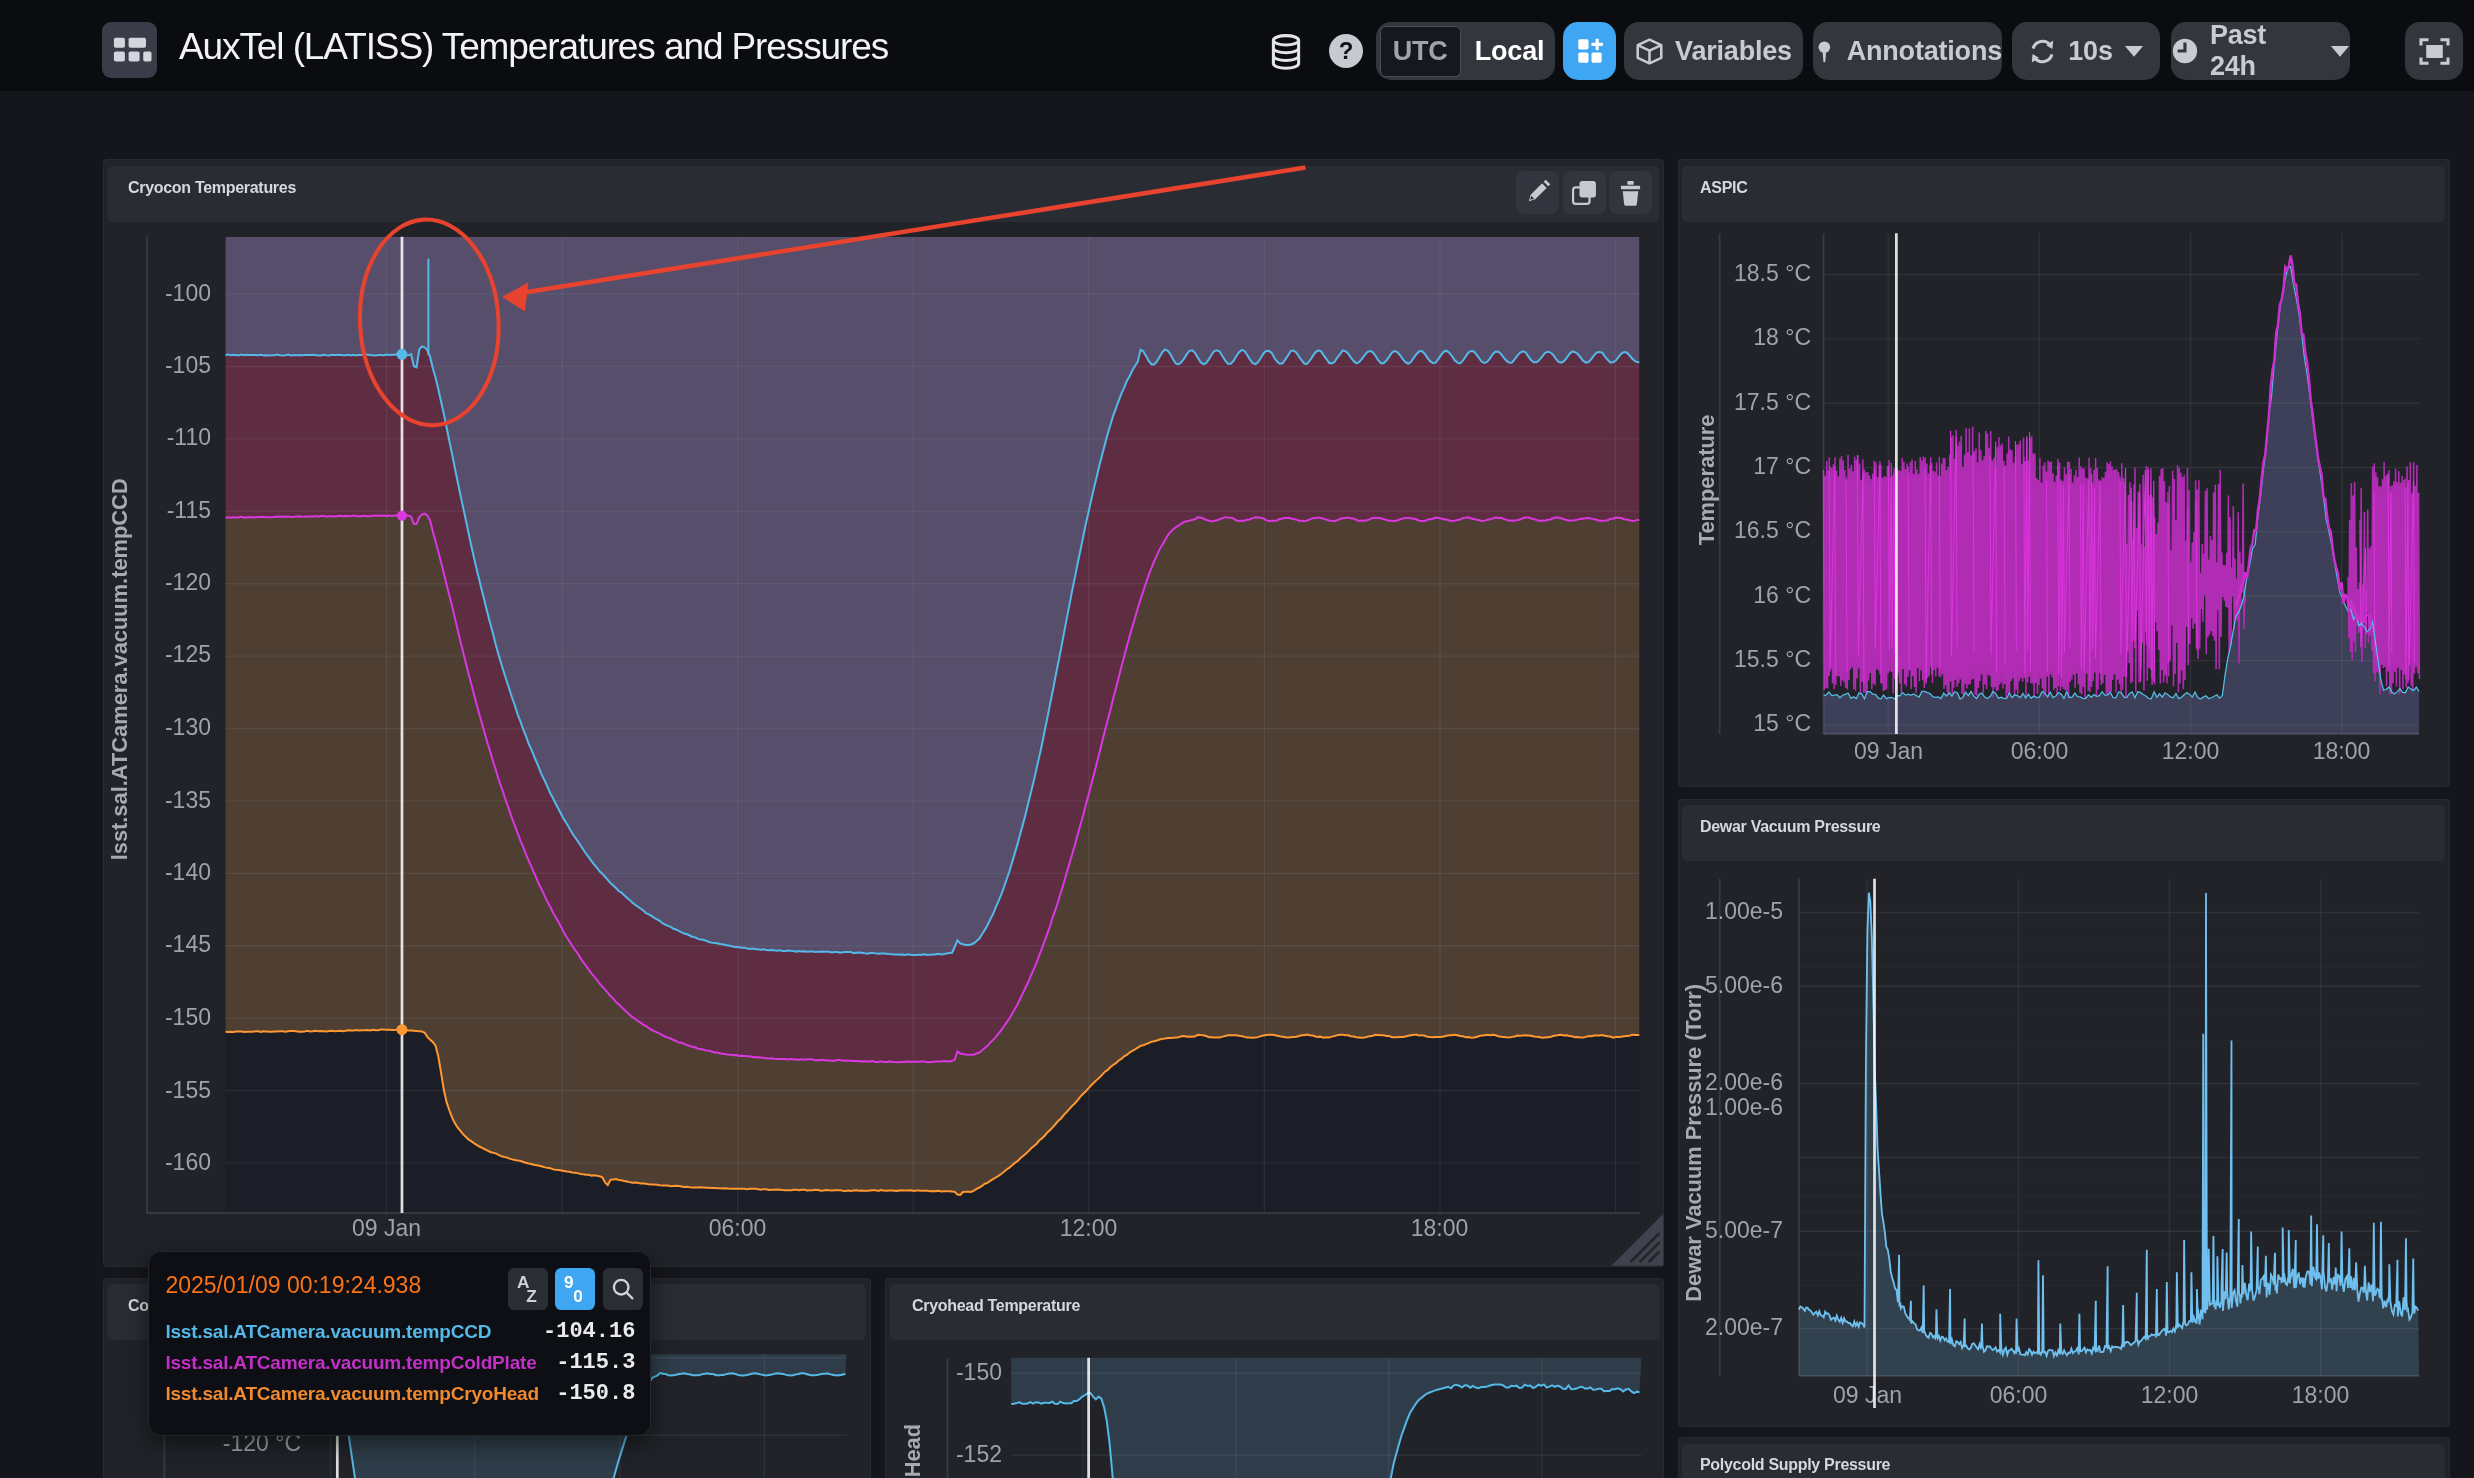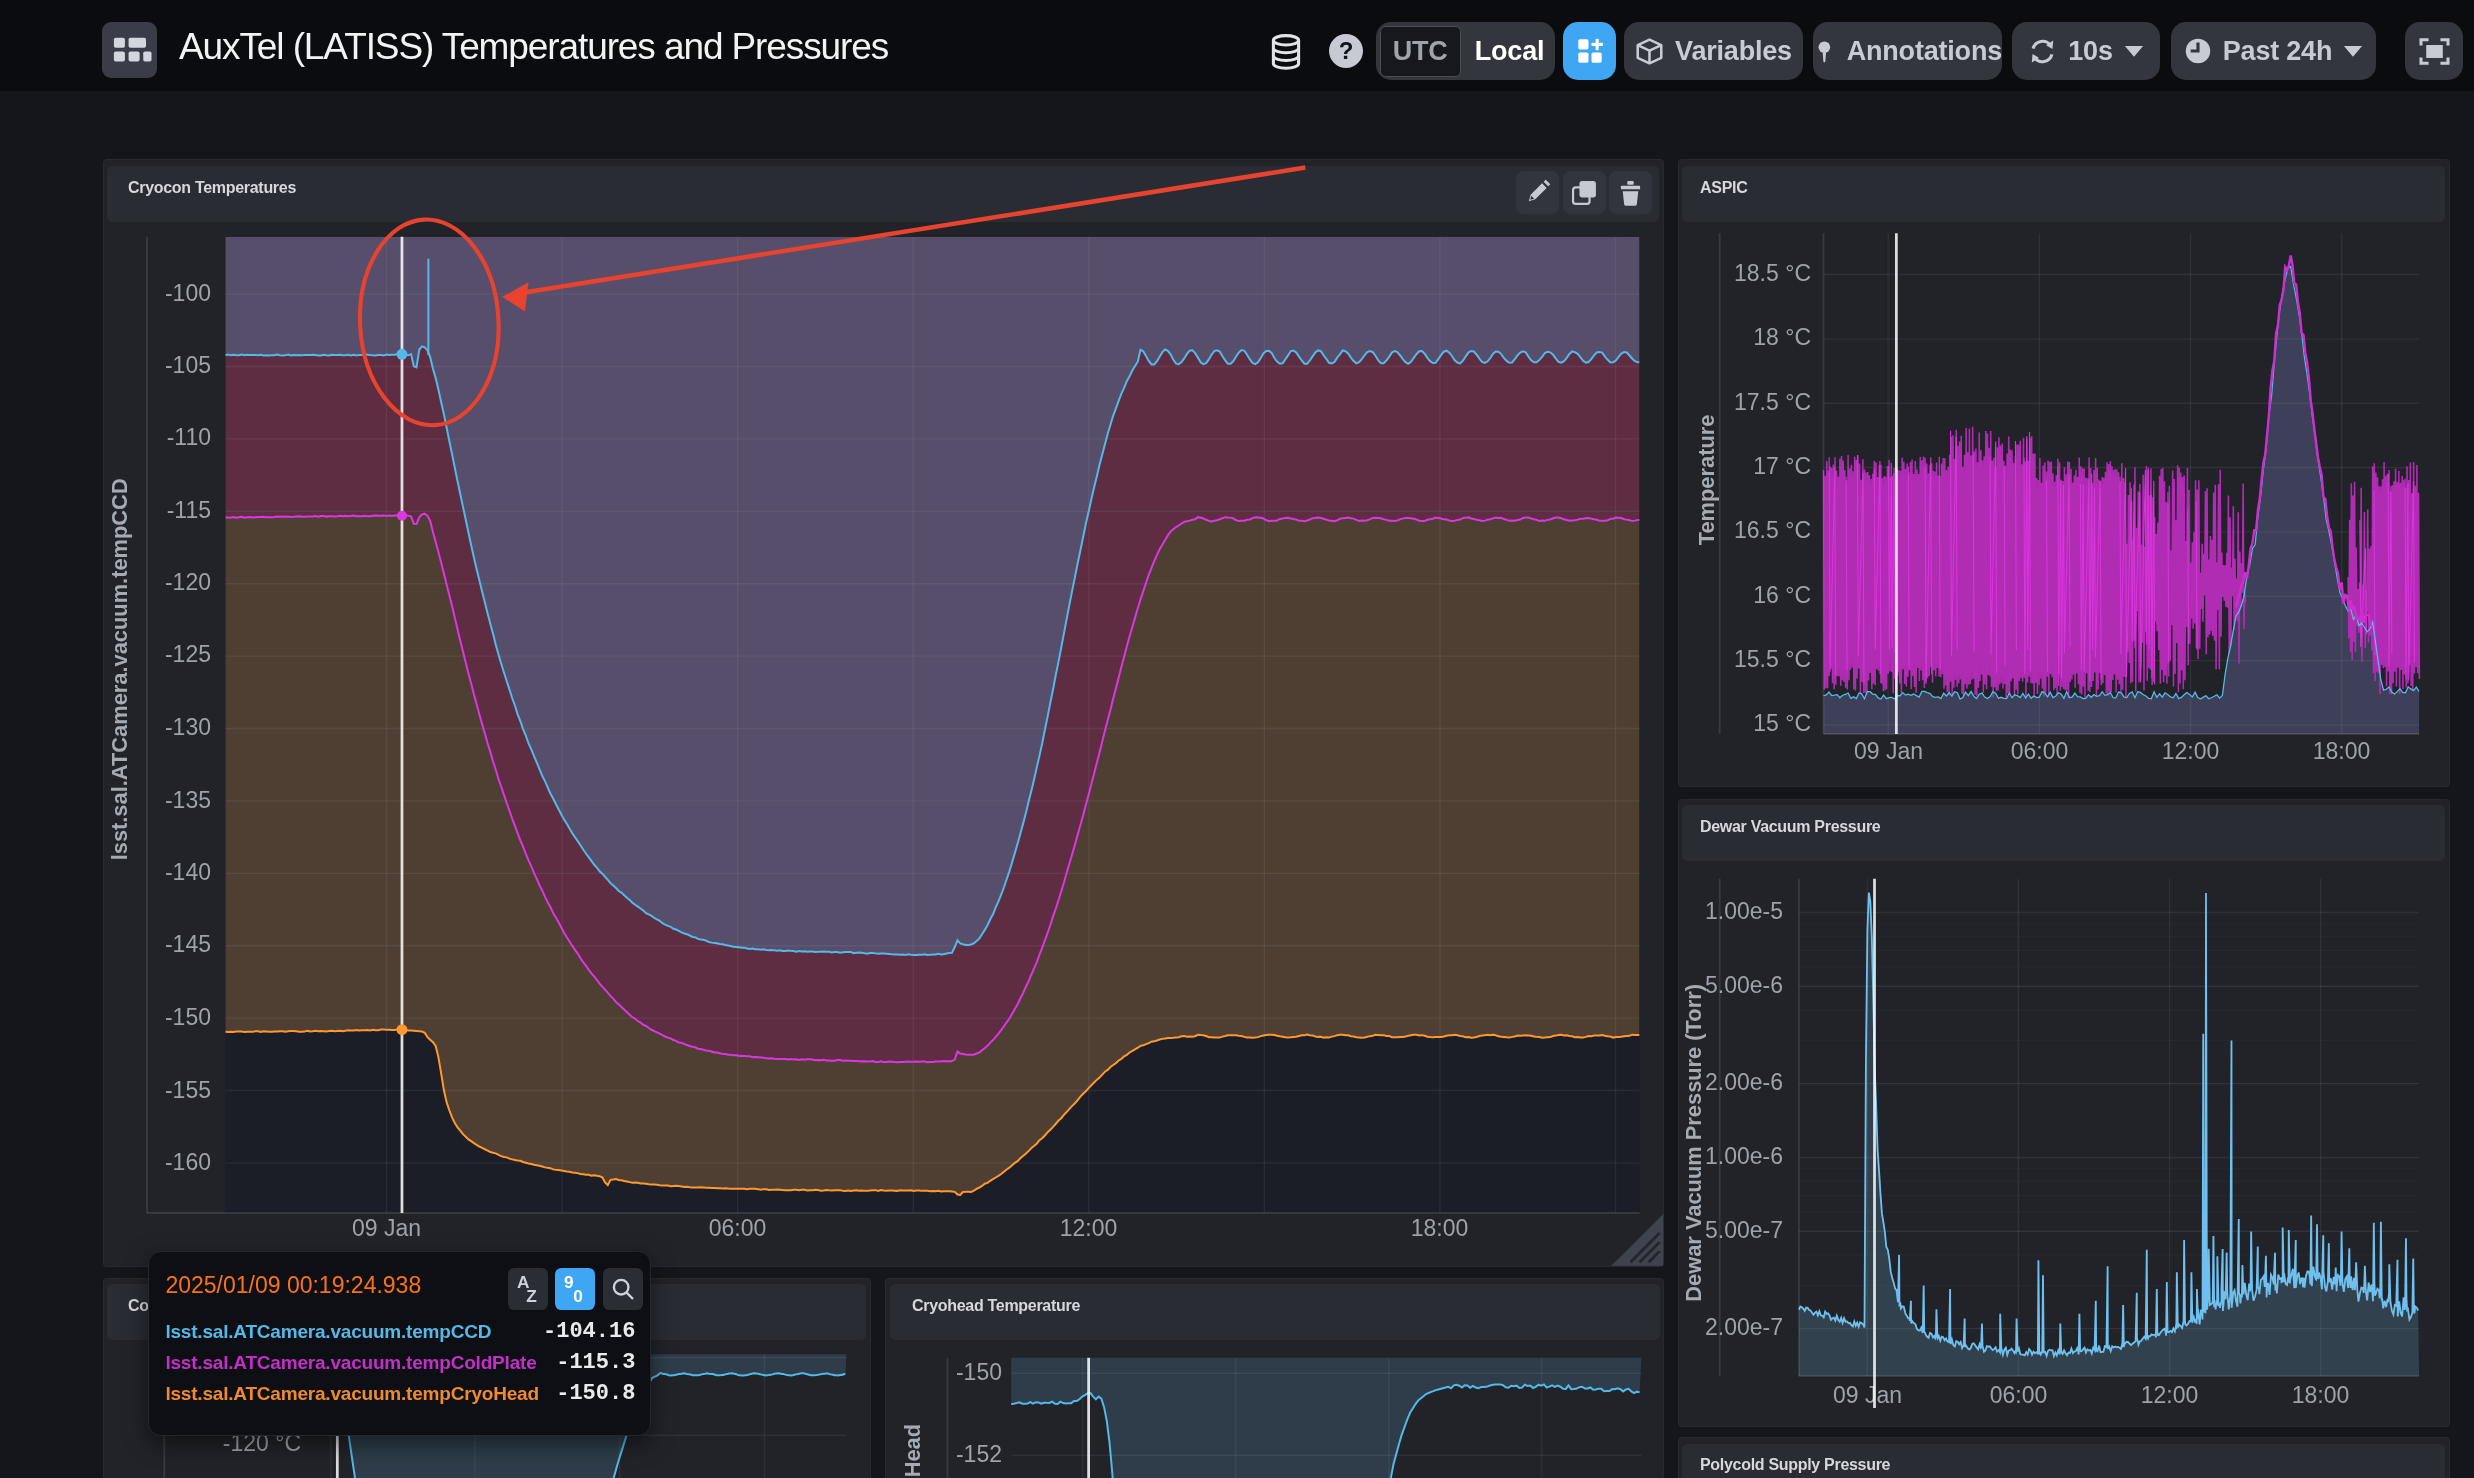--- a/index.html
+++ b/index.html
@@ -71,21 +71,21 @@
       <path d="M13.2 9.6A5.4 5.4 0 0 1 3.6 11.4"></path>
     </g>
     <path d="M13.9 1.9 13.5 6.6 10.0 4.5Z" fill="#c9cbd3"></path>
     <path d="M2.1 14.1 2.5 9.4 6.0 11.5Z" fill="#c9cbd3"></path>
   </svg>
   <span>10s</span>
   <svg width="20" height="12.8" viewBox="0 0 11 7" fill="#c9cbd3">
         <path d="M0.5 0.5h10L5.5 6.5Z"></path>
       </svg>
  </div>
- <div class="tbtn" style="left:2171px;width:205px">
+ <div class="tbtn" style="left:2171px;width:179px">
   <svg width="28" height="28" viewBox="0 0 16 16">
         <circle cx="8" cy="8" r="7" fill="#c9cbd3"></circle>
         <path d="M8 3.2v4.8H3.8" stroke="#34363e" stroke-width="1.8" fill="none"></path>
       </svg>
   <span>Past 24h</span>
   <svg width="20" height="12.8" viewBox="0 0 11 7" fill="#c9cbd3">
         <path d="M0.5 0.5h10L5.5 6.5Z"></path>
       </svg>
  </div>
  <div class="tbtn" style="left:2405px;width:58px">
@@ -255,21 +255,21 @@
 <path d="M1975.0,1438.0 L1976.6,1434.7 L1978.2,1435.5 L1979.8,1437.1 L1981.4,1439.4 L1983.0,1435.8 L1984.6,1436.1 L1986.2,1438.6 L1987.8,1439.1 L1989.4,1441.5 L1991.0,1443.6 L1992.6,1441.5 L1994.2,1440.4 L1995.8,1444.5 L1997.4,1439.9 L1999.0,1444.3 L2000.6,1444.8 L2002.2,1446.6 L2003.8,1440.4 L2005.4,1442.7 L2007.0,1442.2 L2008.6,1444.5 L2010.2,1449.2 L2011.8,1447.6 L2013.4,1446.9 L2015.0,1450.1 L2016.6,1444.7 L2018.2,1449.3 L2019.8,1451.3 L2021.4,1447.2 L2023.0,1452.6 L2024.6,1447.5 L2026.2,1451.3 L2027.8,1451.1 L2029.4,1453.1 L2031.0,1452.6 L2032.6,1455.1 L2034.2,1456.5 L2035.8,1451.1 L2037.4,1455.9 L2039.0,1452.5 L2040.6,1456.9 L2042.2,1452.0 L2043.8,1452.9 L2045.4,1454.2 L2047.0,1457.6 L2048.6,1162.1 L2050.2,1021.7 L2051.8,980.2 L2053.4,989.8 L2055.0,1028.1 L2056.6,1093.5 L2058.2,1173.0 L2059.8,1214.6 L2061.4,1262.6 L2063.0,1285.9 L2064.6,1311.6 L2066.2,1333.0 L2067.8,1342.4 L2069.4,1353.4 L2071.0,1369.4 L2072.6,1372.3 L2074.2,1382.1 L2075.8,1396.4 L2077.4,1403.1 L2079.0,1408.2 L2080.6,1415.0 L2082.2,1416.6 L2083.7,1430.0 L2083.8,1428.4 L2085.0,1378.0 L2085.4,1434.6 L2086.3,1430.0 L2087.0,1436.8 L2088.6,1434.4 L2090.2,1435.0 L2091.8,1441.9 L2093.4,1444.9 L2095.0,1447.5 L2096.6,1447.3 L2096.7,1450.6 L2098.0,1428.4 L2098.2,1453.1 L2099.3,1450.6 L2099.8,1451.3 L2101.4,1453.2 L2103.0,1454.2 L2104.6,1459.4 L2106.2,1461.0 L2107.8,1461.1 L2109.4,1457.9 L2110.7,1462.9 L2111.0,1463.7 L2112.0,1411.7 L2112.6,1462.4 L2113.3,1462.9 L2114.2,1465.5 L2115.8,1467.9 L2117.4,1469.0 L2119.0,1463.6 L2120.6,1464.6 L2122.2,1468.6 L2123.8,1466.9 L2124.7,1469.4 L2125.4,1467.7 L2126.0,1437.7 L2127.0,1466.7 L2127.3,1469.4 L2128.6,1467.0 L2130.2,1472.1 L2131.8,1467.8 L2133.4,1468.4 L2135.0,1471.7 L2136.6,1469.7 L2138.2,1473.2 L2139.7,1473.7 L2139.8,1474.5 L2141.0,1415.6 L2141.4,1475.9 L2142.3,1473.7 L2143.0,1471.1 L2144.6,1477.3 L2146.2,1478.5 L2147.8,1472.8 L2149.4,1473.4 L2151.0,1476.1 L2152.6,1473.6 L2154.2,1480.4 L2155.7,1477.3 L2155.8,1479.0 L2157.0,1447.9 L2157.4,1479.1 L2158.3,1477.3 L2159.0,1478.4 L2160.6,1480.8 L2162.2,1481.9 L2163.8,1479.9 L2165.4,1475.5 L2167.0,1475.1 L2168.6,1477.2 L2170.2,1479.6 L2171.8,1481.7 L2173.4,1476.2 L2174.7,1480.2 L2175.0,1479.9 L2176.0,1453.3 L2176.6,1478.5 L2177.3,1480.2 L2178.2,1484.5 L2179.8,1483.1 L2181.4,1478.3 L2183.0,1478.8 L2184.6,1478.4 L2186.2,1480.8 L2187.8,1482.5 L2189.4,1481.5 L2191.0,1479.5 L2192.6,1484.2 L2194.2,1482.5 L2194.7,1483.1 L2195.8,1484.9 L2196.0,1442.7 L2197.3,1483.1 L2197.4,1481.1 L2199.0,1487.6 L2200.6,1482.2 L2202.2,1480.0 L2203.8,1487.7 L2205.4,1483.0 L2207.0,1482.7 L2208.6,1481.0 L2210.2,1483.2 L2211.8,1486.0 L2212.7,1484.0 L2213.4,1484.8 L2214.0,1447.9 L2215.0,1480.4 L2215.3,1484.0 L2216.6,1480.8 L2218.2,1487.2 L2219.8,1487.6 L2221.4,1487.6 L2223.0,1488.3 L2224.6,1484.8 L2226.2,1487.4 L2227.8,1481.5 L2229.4,1483.2 L2231.0,1487.6 L2232.6,1484.3 L2234.2,1486.1 L2235.8,1484.7 L2236.7,1484.7 L2237.4,1487.0 L2238.0,1384.0 L2239.0,1487.5 L2239.3,1484.7 L2240.6,1487.4 L2241.7,1484.9 L2242.2,1485.9 L2243.0,1400.5 L2243.8,1483.2 L2244.3,1484.9 L2245.4,1484.5 L2247.0,1488.8 L2248.6,1483.3 L2250.2,1482.1 L2251.8,1482.8 L2253.4,1482.6 L2255.0,1489.0 L2256.6,1485.1 L2258.2,1488.4 L2259.8,1482.6 L2260.7,1484.7 L2261.4,1487.4 L2262.0,1453.3 L2263.0,1482.9 L2263.3,1484.7 L2264.6,1486.6 L2266.2,1482.9 L2267.8,1486.0 L2269.4,1488.2 L2271.0,1485.2 L2272.6,1485.8 L2274.2,1481.0 L2275.8,1485.8 L2277.4,1484.1 L2279.0,1483.6 L2280.6,1480.4 L2281.7,1483.9 L2282.2,1487.3 L2283.0,1442.7 L2283.8,1483.0 L2284.3,1483.9 L2285.4,1483.7 L2287.0,1481.8 L2288.6,1479.9 L2290.2,1485.2 L2291.8,1481.8 L2293.4,1482.9 L2295.0,1482.4 L2296.6,1486.3 L2298.2,1479.9 L2299.7,1482.1 L2299.8,1478.4 L2301.0,1428.4 L2301.4,1483.2 L2302.3,1482.1 L2303.0,1483.3 L2304.6,1477.6 L2306.2,1484.6 L2307.8,1484.6 L2309.4,1484.4 L2311.0,1478.1 L2312.6,1478.3 L2312.7,1480.2 L2314.0,1390.4 L2314.2,1480.6 L2315.3,1480.2 L2315.8,1479.0 L2317.4,1483.7 L2319.0,1478.4 L2320.6,1479.7 L2322.2,1478.7 L2323.8,1479.4 L2325.4,1479.0 L2327.0,1480.0 L2328.6,1481.2 L2329.7,1476.9 L2330.2,1477.6 L2331.0,1433.0 L2331.8,1478.8 L2332.3,1476.9 L2333.4,1474.7 L2335.0,1473.4 L2336.6,1473.8 L2338.2,1475.6 L2339.8,1477.1 L2341.4,1475.5 L2343.0,1474.3 L2344.6,1472.8 L2344.7,1473.5 L2346.0,1419.7 L2346.2,1469.7 L2347.3,1473.5 L2347.8,1476.6 L2349.4,1472.9 L2351.0,1472.3 L2352.6,1469.9 L2354.2,1467.9 L2355.7,1470.1 L2355.8,1468.2 L2357.0,1372.3 L2357.4,1468.9 L2358.3,1470.1 L2359.0,1467.2 L2360.6,1467.4 L2362.2,1465.3 L2363.8,1466.0 L2365.4,1465.6 L2366.7,1466.1 L2367.0,1468.6 L2368.0,1415.6 L2368.6,1462.6 L2369.3,1466.1 L2370.2,1466.3 L2371.8,1463.9 L2373.4,1461.6 L2375.0,1460.0 L2376.6,1459.2 L2377.7,1462.3 L2378.2,1466.7 L2379.0,1407.8 L2379.8,1463.6 L2380.3,1462.3 L2381.4,1462.9 L2383.0,1461.5 L2384.6,1462.9 L2386.2,1458.8 L2387.8,1462.0 L2388.7,1457.6 L2389.4,1459.5 L2390.0,1397.0 L2391.0,1453.6 L2391.3,1457.6 L2392.6,1454.5 L2394.2,1456.1 L2395.8,1458.3 L2396.7,1454.2 L2397.4,1450.7 L2398.0,1361.7 L2399.0,1452.1 L2399.3,1454.2 L2400.6,1455.5 L2402.2,1453.8 L2403.8,1450.7 L2404.7,1451.0 L2405.4,1449.7 L2406.0,1397.0 L2407.0,1452.5 L2407.3,1451.0 L2408.6,1446.3 L2410.2,1452.4 L2410.7,1448.6 L2411.8,1453.7 L2412.0,1415.6 L2413.3,1448.6 L2413.4,1437.6 L2415.0,1454.4 L2416.6,1438.0 L2417.7,1441.3 L2418.2,1448.9 L2419.0,1135.1 L2419.8,1435.8 L2420.3,1441.3 L2420.7,1437.0 L2421.4,1442.2 L2422.0,980.7 L2423.0,1437.2 L2423.3,1437.0 L2423.7,1433.0 L2424.6,1420.6 L2425.0,1371.2 L2426.2,1431.7 L2426.3,1433.0 L2427.8,1432.0 L2428.9,1431.3 L2429.4,1426.8 L2430.2,1357.3 L2431.0,1435.3 L2431.5,1431.3 L2432.6,1437.8 L2433.2,1430.0 L2434.2,1431.5 L2434.5,1379.6 L2435.8,1434.1 L2435.8,1430.0 L2437.4,1436.0 L2439.0,1428.3 L2439.0,1415.3 L2440.3,1371.6 L2440.6,1439.5 L2441.6,1428.3 L2442.2,1418.0 L2443.4,1426.8 L2443.8,1414.4 L2444.7,1375.5 L2445.4,1419.5 L2446.0,1426.8 L2447.0,1437.8 L2448.6,1423.7 L2448.7,1425.0 L2450.0,1142.7 L2450.2,1436.1 L2451.3,1425.0 L2451.8,1419.9 L2453.4,1417.0 L2455.0,1428.8 L2456.6,1435.0 L2456.7,1422.5 L2458.0,1338.7 L2458.2,1419.5 L2459.3,1422.5 L2459.8,1431.4 L2460.7,1421.2 L2461.4,1424.8 L2462.0,1389.2 L2463.0,1420.3 L2463.3,1421.2 L2464.6,1408.6 L2466.2,1421.6 L2467.8,1427.7 L2469.4,1409.6 L2470.3,1418.2 L2471.0,1408.4 L2471.6,1352.2 L2472.6,1415.4 L2472.9,1418.2 L2474.2,1428.2 L2475.8,1423.7 L2477.4,1417.3 L2477.6,1415.9 L2478.9,1368.9 L2479.0,1412.8 L2480.2,1415.9 L2480.6,1421.2 L2482.2,1405.5 L2483.8,1404.0 L2485.4,1401.5 L2486.5,1413.3 L2487.0,1402.0 L2487.8,1378.9 L2488.6,1424.8 L2489.1,1413.3 L2490.2,1408.7 L2491.8,1422.0 L2493.4,1399.8 L2495.0,1403.1 L2496.5,1410.4 L2496.6,1402.3 L2497.8,1375.6 L2498.2,1417.1 L2499.1,1410.4 L2499.8,1420.3 L2501.4,1399.5 L2503.0,1404.3 L2504.6,1403.5 L2504.9,1407.9 L2506.2,1407.0 L2506.2,1347.9 L2507.5,1407.9 L2507.8,1398.1 L2509.4,1409.7 L2511.0,1411.1 L2511.6,1406.1 L2512.6,1408.4 L2512.9,1350.7 L2514.2,1409.4 L2514.2,1406.1 L2515.8,1400.2 L2517.4,1393.2 L2519.0,1414.6 L2519.3,1404.0 L2520.6,1361.7 L2520.6,1414.3 L2521.9,1404.0 L2522.2,1401.8 L2523.8,1397.3 L2525.4,1410.2 L2526.8,1403.1 L2527.0,1407.8 L2528.1,1402.8 L2528.6,1413.6 L2529.4,1403.1 L2530.2,1414.1 L2531.8,1401.1 L2533.4,1396.1 L2535.0,1396.6 L2536.2,1402.9 L2536.6,1410.4 L2537.5,1334.7 L2538.2,1412.3 L2538.8,1402.9 L2539.8,1390.8 L2541.4,1401.1 L2542.6,1404.5 L2543.0,1404.9 L2543.9,1344.5 L2544.6,1397.9 L2545.2,1404.5 L2546.2,1397.4 L2547.8,1403.0 L2549.4,1415.8 L2549.5,1406.2 L2550.8,1356.4 L2551.0,1396.1 L2552.1,1406.2 L2552.6,1412.8 L2554.2,1418.2 L2555.6,1407.9 L2555.8,1409.8 L2556.9,1365.1 L2557.4,1405.4 L2558.2,1407.9 L2559.0,1403.4 L2560.6,1416.2 L2562.2,1402.2 L2563.2,1410.1 L2563.8,1408.3 L2564.5,1392.0 L2565.4,1417.9 L2565.8,1410.1 L2567.0,1400.1 L2568.6,1401.7 L2569.6,1411.9 L2570.2,1399.7 L2570.9,1352.4 L2571.8,1405.8 L2572.2,1411.9 L2573.4,1418.6 L2575.0,1404.3 L2576.6,1401.7 L2578.1,1414.4 L2578.2,1411.5 L2579.4,1370.7 L2579.8,1402.5 L2580.7,1414.4 L2581.4,1401.5 L2583.0,1416.7 L2584.6,1403.1 L2585.6,1416.7 L2586.2,1403.7 L2586.9,1386.2 L2587.8,1407.7 L2588.2,1416.7 L2589.4,1429.4 L2591.0,1420.2 L2592.6,1413.7 L2594.2,1414.4 L2595.2,1419.7 L2595.8,1411.1 L2596.5,1390.0 L2597.4,1414.4 L2597.8,1419.7 L2599.0,1428.0 L2600.6,1408.3 L2602.2,1418.8 L2603.8,1410.5 L2605.0,1422.8 L2605.4,1428.8 L2606.3,1342.7 L2607.0,1408.8 L2607.6,1422.8 L2608.6,1420.3 L2610.2,1415.2 L2611.8,1416.8 L2612.8,1425.7 L2613.4,1414.0 L2614.1,1341.6 L2615.0,1428.1 L2615.4,1425.7 L2616.6,1436.7 L2618.2,1428.4 L2619.8,1435.4 L2621.4,1426.2 L2622.0,1429.9 L2623.0,1419.9 L2623.3,1388.3 L2624.6,1432.4 L2624.6,1429.9 L2626.2,1439.7 L2627.8,1443.4 L2629.4,1433.0 L2631.0,1434.0 L2631.0,1429.6 L2632.3,1383.4 L2632.6,1445.7 L2633.6,1434.0 L2634.2,1428.9 L2635.8,1441.9 L2637.4,1445.6 L2639.0,1424.7 L2640.3,1438.5 L2640.6,1435.7 L2641.6,1359.8 L2642.2,1427.0 L2642.9,1438.5 L2643.8,1437.5 L2645.4,1449.1 L2647.0,1446.4 L2648.3,1442.3 L2648.6,1442.1 L2649.6,1381.9 L2650.2,1437.1 L2650.9,1442.3 L2651.8,1434.6 L2653.4,1435.8 L2655.0,1439.1" fill="none" stroke="#6fc0ee" stroke-width="2"></path>
 <line x1="1888" y1="965" x2="1888" y2="1511" class="ax"></line>
 <line x1="1975" y1="965" x2="1975" y2="1511" class="ax"></line>
 <line x1="1975" y1="1511" x2="2656" y2="1511" class="ax"></line>
 <line x1="2058" y1="965" x2="2058" y2="1546" stroke="rgba(255,255,255,0.85)" stroke-width="3"></line>
 <text transform="translate(1868,1255) rotate(-90)" text-anchor="middle" font-family="Liberation Sans" font-size="24" font-weight="bold" fill="#a5aab3">Dewar Vacuum Pressure (Torr)</text>
 </svg>
 <div class="ticklab" style="left:1650px;top:898px;width:133px;text-align:right">1.00e-5</div>
 <div class="ticklab" style="left:1650px;top:972px;width:133px;text-align:right">5.00e-6</div>
 <div class="ticklab" style="left:1650px;top:1069px;width:133px;text-align:right">2.00e-6</div>
-<div class="ticklab" style="left:1650px;top:1143px;width:133px;text-align:right">1.00e-6</div>
+<div class="ticklab" style="left:1650px;top:1094px;width:133px;text-align:right">1.00e-6</div>
 <div class="ticklab" style="left:1650px;top:1217px;width:133px;text-align:right">5.00e-7</div>
 <div class="ticklab" style="left:1650px;top:1314px;width:133px;text-align:right">2.00e-7</div>
 <div class="ticklab" style="left:1813px;top:1382px;width:109px;text-align:center">09 Jan</div>
 <div class="ticklab" style="left:1964px;top:1382px;width:109px;text-align:center">06:00</div>
 <div class="ticklab" style="left:2115px;top:1382px;width:109px;text-align:center">12:00</div>
 <div class="ticklab" style="left:2266px;top:1382px;width:109px;text-align:center">18:00</div>
 
 <svg class="chart" width="2475" height="1478" style="z-index:3" viewBox="0 0 2717 1623">
 <style>.g1{stroke:rgba(205,215,235,0.08);stroke-width:1.5}.ax{stroke:rgba(205,215,235,0.13);stroke-width:2}</style>
 <path d="M1110.0,1491.0 L1110.0,1541.7 L1113.0,1541.4 L1116.0,1540.7 L1119.0,1539.9 L1122.0,1541.4 L1125.0,1541.4 L1128.0,1541.1 L1131.0,1539.7 L1134.0,1541.4 L1137.0,1539.8 L1140.0,1540.0 L1143.0,1541.4 L1146.0,1540.3 L1149.0,1540.5 L1152.0,1540.6 L1155.0,1539.1 L1158.0,1541.5 L1161.0,1541.7 L1164.0,1539.2 L1167.0,1540.7 L1170.0,1541.2 L1173.0,1540.9 L1176.0,1540.8 L1179.0,1538.5 L1182.0,1538.5 L1185.0,1536.4 L1188.0,1533.6 L1191.0,1531.9 L1194.0,1529.8 L1197.0,1529.6 L1200.0,1533.6 L1203.0,1536.7 L1206.0,1533.6 L1209.0,1535.8 L1212.0,1545.2 L1215.0,1560.5 L1218.0,1584.5 L1221.0,1617.5 L1224.0,1654.2 L1227.0,1691.8 L1230.0,1730.0 L1233.0,1769.6 L1236.0,1811.8 L1239.0,1853.9 L1242.0,1879.2 L1245.0,1896.1 L1248.0,1913.0 L1251.0,1929.9 L1254.0,1946.8 L1257.0,1963.6 L1260.0,1980.5 L1263.0,1983.9 L1266.0,1987.3 L1269.0,1990.6 L1272.0,1994.0 L1275.0,1997.4 L1278.0,2000.7 L1281.0,2004.1 L1284.0,2007.5 L1287.0,2010.9 L1290.0,2014.2 L1293.0,2017.6 L1296.0,2021.0 L1299.0,2024.4 L1302.0,2025.8 L1305.0,2026.2 L1308.0,2026.6 L1311.0,2027.0 L1314.0,2027.4 L1317.0,2027.8 L1320.0,2028.2 L1323.0,2028.6 L1326.0,2029.0 L1329.0,2029.4 L1332.0,2029.8 L1335.0,2030.2 L1338.0,2030.6 L1341.0,2031.0 L1344.0,2031.4 L1347.0,2031.8 L1350.0,2032.3 L1353.0,2032.7 L1356.0,2033.1 L1359.0,2033.5 L1362.0,2033.9 L1365.0,2034.3 L1368.0,2034.7 L1371.0,2035.1 L1374.0,2035.5 L1377.0,2035.9 L1380.0,2036.3 L1383.0,2036.7 L1386.0,2037.1 L1389.0,2037.5 L1392.0,2037.9 L1395.0,2038.3 L1398.0,2038.7 L1401.0,2038.5 L1404.0,2036.9 L1407.0,2035.4 L1410.0,2033.9 L1413.0,2032.3 L1416.0,2030.8 L1419.0,2029.2 L1422.0,2027.7 L1425.0,2026.1 L1428.0,2024.6 L1431.0,2023.1 L1434.0,2021.5 L1437.0,2020.0 L1440.0,2018.4 L1443.0,2016.9 L1446.0,2015.3 L1449.0,2013.8 L1452.0,2012.3 L1455.0,2010.7 L1458.0,2009.2 L1461.0,2007.6 L1464.0,2006.1 L1467.0,2004.5 L1470.0,2003.0 L1473.0,1989.5 L1476.0,1976.0 L1479.0,1962.5 L1482.0,1949.0 L1485.0,1935.5 L1488.0,1922.0 L1491.0,1904.0 L1494.0,1877.0 L1497.0,1850.0 L1500.0,1823.0 L1503.0,1799.4 L1506.0,1775.7 L1509.0,1751.6 L1512.0,1726.6 L1515.0,1701.5 L1518.0,1678.4 L1521.0,1655.2 L1524.0,1637.4 L1527.0,1622.2 L1530.0,1607.0 L1533.0,1596.0 L1536.0,1585.1 L1539.0,1575.0 L1542.0,1566.8 L1545.0,1558.5 L1548.0,1551.4 L1551.0,1546.6 L1554.0,1541.8 L1557.0,1537.8 L1560.0,1535.4 L1563.0,1532.9 L1566.0,1530.5 L1569.0,1529.4 L1572.0,1528.2 L1575.0,1527.1 L1578.0,1526.0 L1581.0,1525.2 L1584.0,1524.5 L1587.0,1523.7 L1590.0,1522.9 L1593.0,1524.5 L1596.0,1521.3 L1599.0,1520.7 L1602.0,1521.7 L1605.0,1523.7 L1608.0,1521.1 L1611.0,1521.4 L1614.0,1523.8 L1617.0,1521.8 L1620.0,1523.7 L1623.0,1524.5 L1626.0,1523.1 L1629.0,1523.1 L1632.0,1522.9 L1635.0,1521.7 L1638.0,1520.9 L1641.0,1520.3 L1644.0,1520.3 L1647.0,1520.2 L1650.0,1521.1 L1653.0,1523.3 L1656.0,1523.9 L1659.0,1521.8 L1662.0,1522.2 L1665.0,1521.6 L1668.0,1524.2 L1671.0,1523.8 L1674.0,1520.5 L1677.0,1521.9 L1680.0,1521.5 L1683.0,1524.2 L1686.0,1522.9 L1689.0,1520.6 L1692.0,1521.7 L1695.0,1520.2 L1698.0,1523.8 L1701.0,1522.7 L1704.0,1521.3 L1707.0,1523.0 L1710.0,1521.6 L1713.0,1522.8 L1716.0,1525.0 L1719.0,1525.2 L1722.0,1521.4 L1725.0,1525.5 L1728.0,1525.3 L1731.0,1524.8 L1734.0,1523.3 L1737.0,1522.8 L1740.0,1524.7 L1743.0,1524.7 L1746.0,1523.6 L1749.0,1526.0 L1752.0,1525.8 L1755.0,1524.9 L1758.0,1524.9 L1761.0,1527.8 L1764.0,1527.6 L1767.0,1527.6 L1770.0,1525.2 L1773.0,1525.5 L1776.0,1524.4 L1779.0,1525.5 L1782.0,1527.9 L1785.0,1525.8 L1788.0,1525.0 L1791.0,1528.0 L1794.0,1529.7 L1797.0,1528.2 L1800.0,1528.8 L1802.0,1491.0 Z" fill="#2e3d49"></path>

